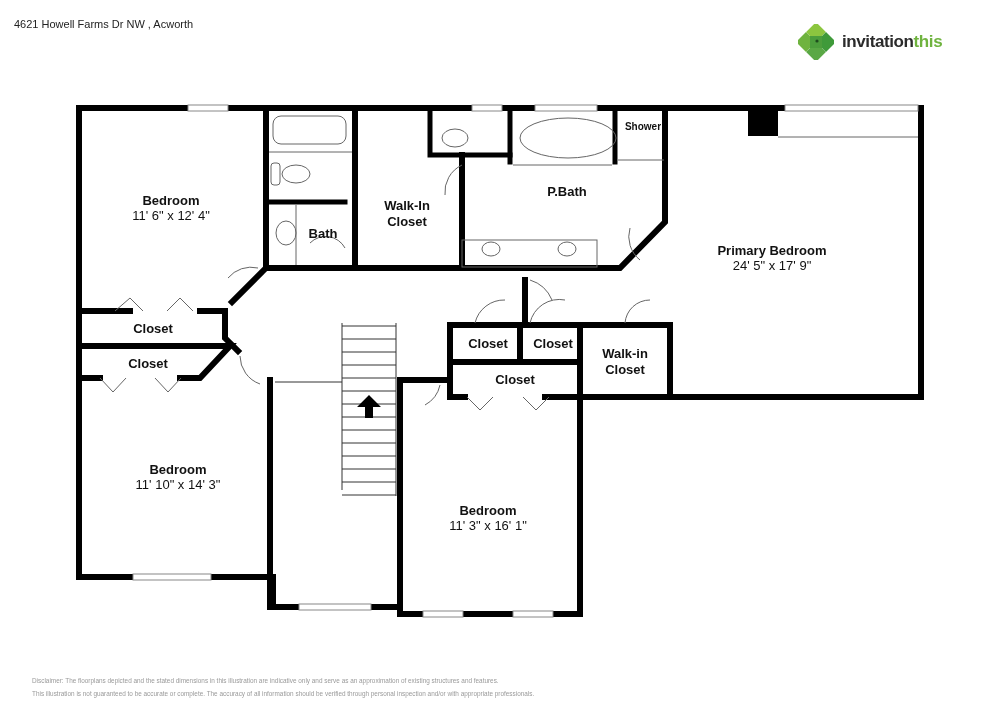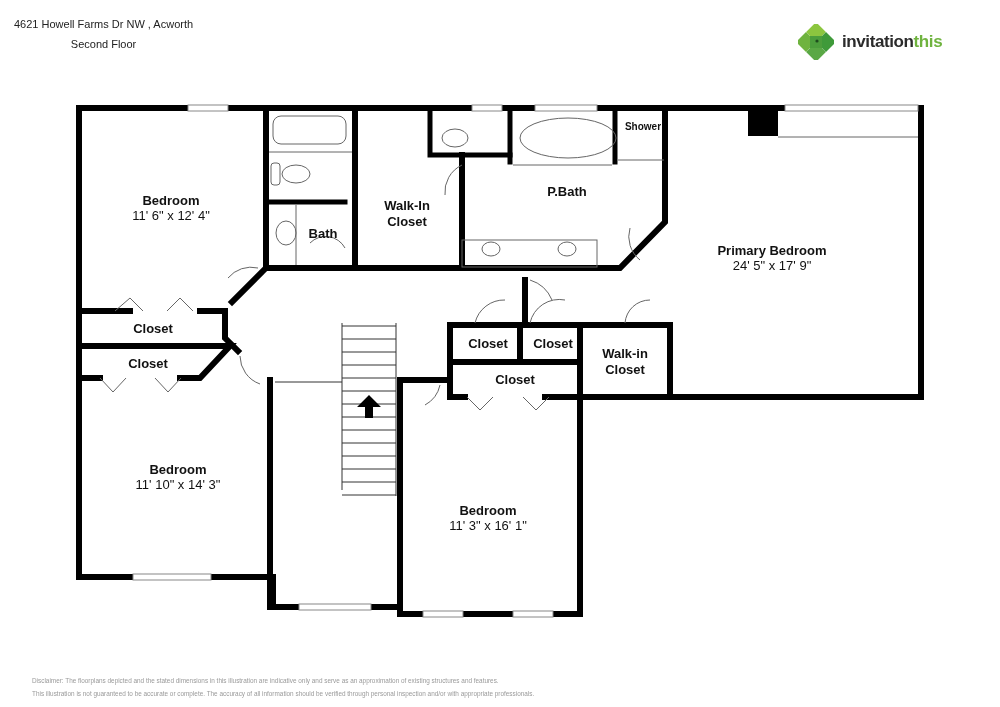--- a/index.html
+++ b/index.html
@@ -1,33 +1,32 @@
 <!DOCTYPE html>
 <html><head>
 <meta charset="utf-8">
 <style>
   html, body { margin: 0; padding: 0; background: #ffffff; }
   body { width: 1000px; height: 707px; position: relative; overflow: hidden; font-family: "Liberation Sans", sans-serif; color: #111; }
-  .hdr { position: absolute; left: 14px; top: 14px; font-size: 11px; line-height: 20px; color: #222; text-align: center; }
+  .hdr { position: absolute; left: 14px; top: 14px; font-size: 11px; line-height: 20px; color: #222; }
   .logo { position: absolute; left: 798px; top: 24px; display: flex; align-items: center; }
   .logo-text { font-size: 17px; font-weight: bold; letter-spacing: -0.4px; margin-left: 8px; }
   .logo-text .a { color: #2b2b2b; }
   .logo-text .b { color: #6fb33f; }
   .disclaimer { position: absolute; left: 32px; top: 674px; font-size: 6.4px; line-height: 13px; color: #9a9a9a; }
   svg.plan { position: absolute; left: 0; top: 0; }
   .room-name { font-family: "Liberation Sans", sans-serif; font-weight: bold; font-size: 13px; fill: #111; }
   .room-dim { font-family: "Liberation Sans", sans-serif; font-size: 13px; fill: #111; }
   .small-name { font-family: "Liberation Sans", sans-serif; font-weight: bold; font-size: 10px; fill: #111; }
 </style>
 </head>
 <body>
 
 <div class="hdr">
   <div>4621 Howell Farms Dr NW , Acworth</div>
-  <div>Second Floor</div>
 </div>
 
 <div class="logo">
   <svg width="36" height="36" viewBox="0 0 36 36">
     <rect x="11" y="1" width="14" height="14" transform="rotate(45 18 8)" fill="#8cc63f"></rect>
     <rect x="11" y="21" width="14" height="14" transform="rotate(45 18 28)" fill="#5aa845"></rect>
     <rect x="1" y="11" width="14" height="14" transform="rotate(45 8 18)" fill="#6fb33f"></rect>
     <rect x="21" y="11" width="14" height="14" transform="rotate(45 28 18)" fill="#3f9a3a"></rect>
     <rect x="12" y="12" width="12" height="12" fill="#4c9e3c"></rect>
     <circle cx="19" cy="17" r="1.6" fill="#1e4d1e"></circle>

